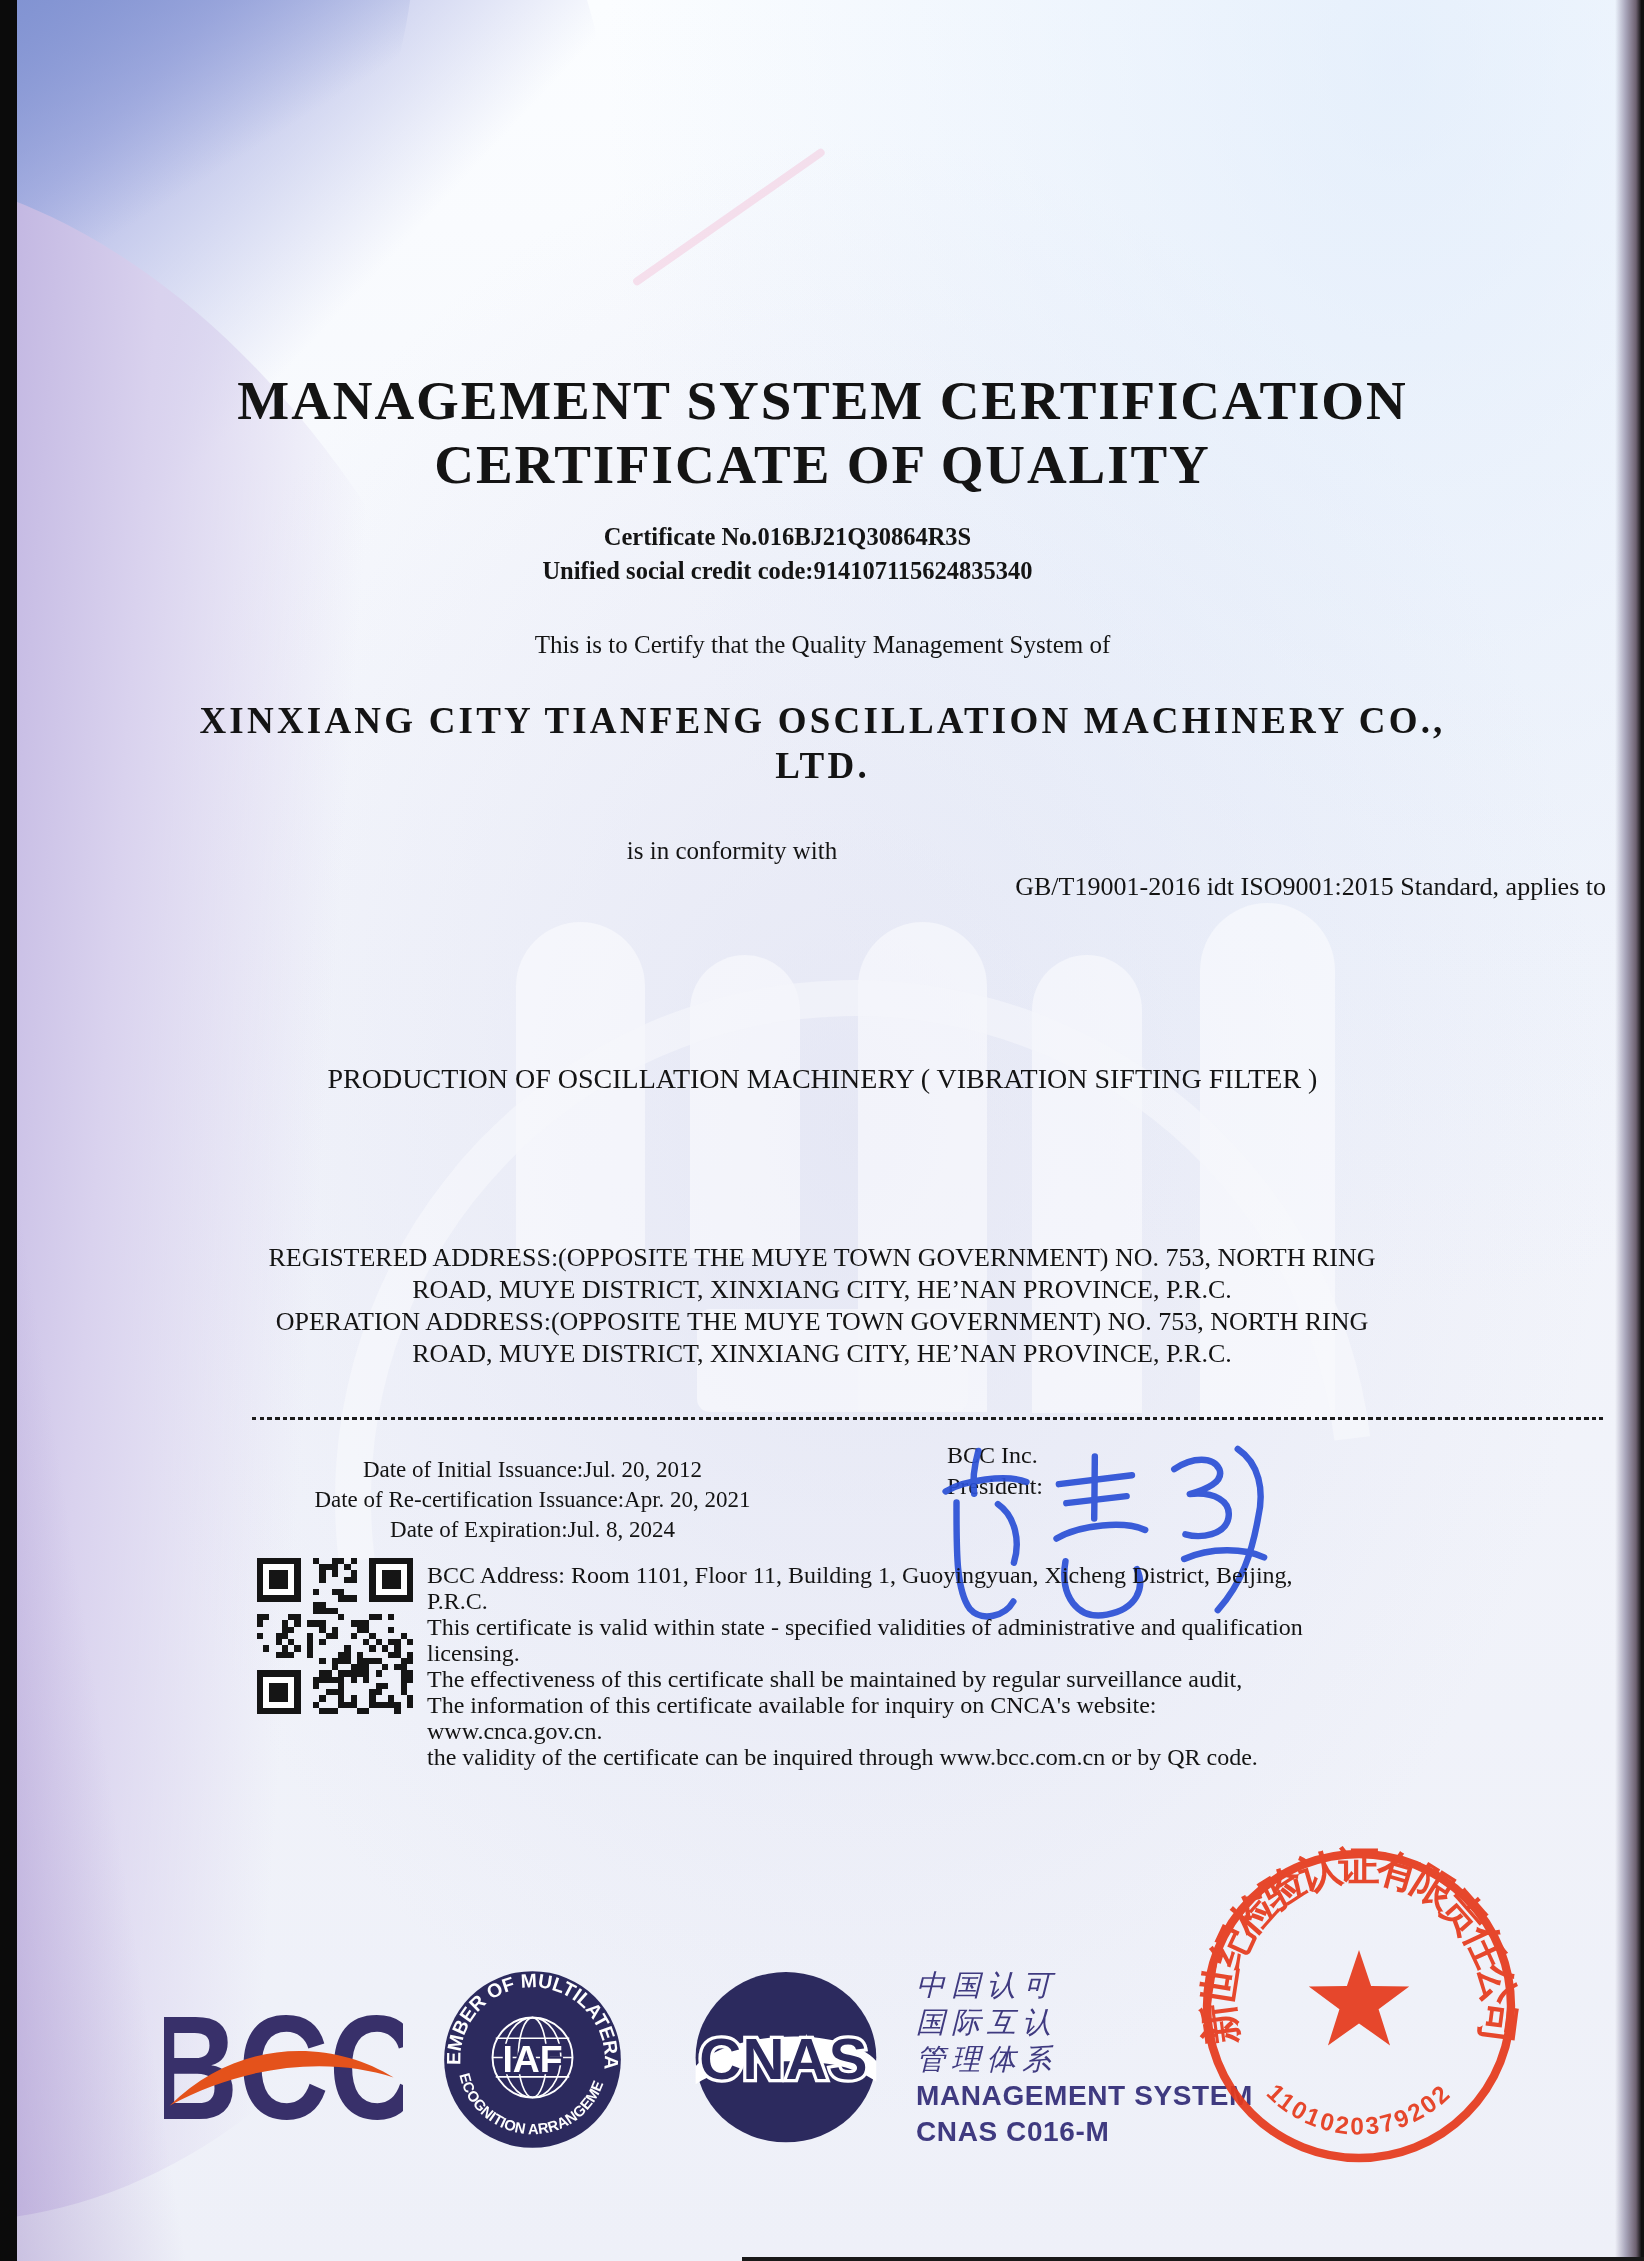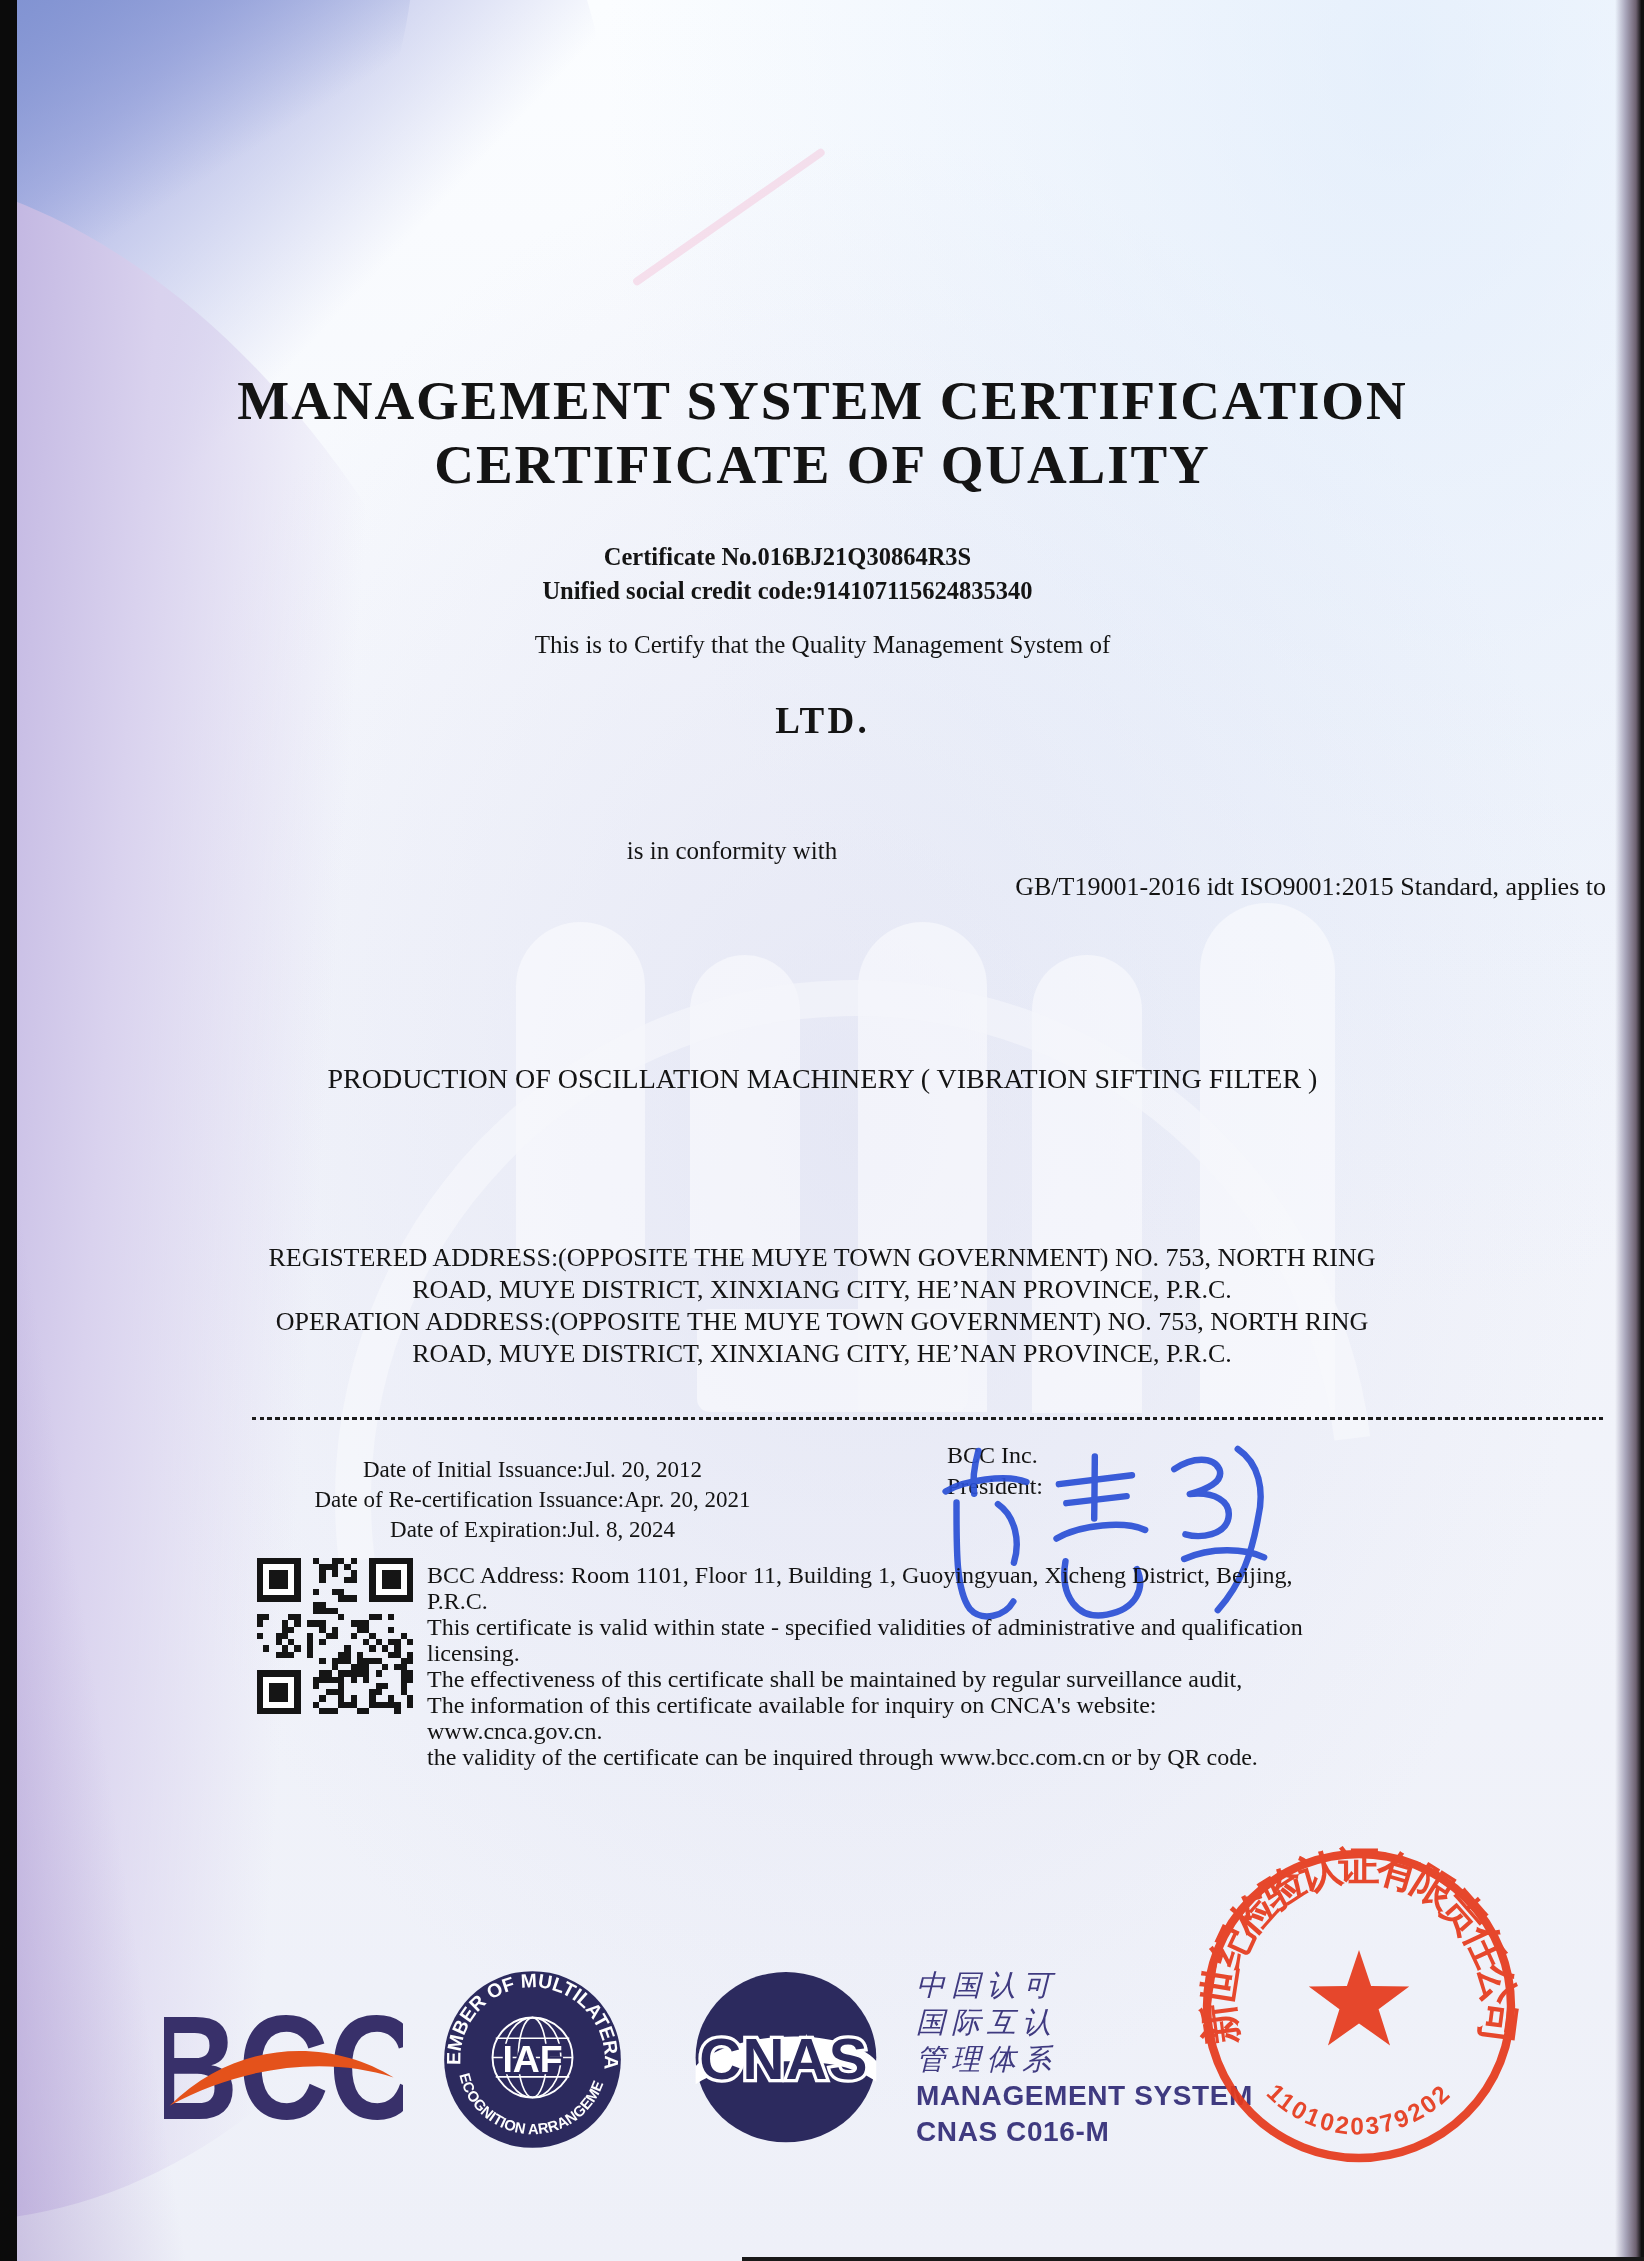--- a/index.html
+++ b/index.html
@@ -29,21 +29,21 @@
       background:rgba(244,190,215,.45);border-radius:5.2px;z-index:1;}
   
   .wm{z-index:1;opacity:.55;}
   .wm-bar{position:absolute;background:rgba(255,255,255,.85);border-radius:71px 71px 0 0;}
   .wm-arc{position:absolute;border:36px solid rgba(255,255,255,.65);border-radius:50%;
           border-bottom-color:transparent;border-right-color:transparent;transform:rotate(38deg);}
   
   .z{z-index:3;}
   .center{text-align:center;}
   .title{left:0;top:369px;width:1645px;font-size:55px;font-weight:bold;letter-spacing:1.9px;line-height:64px;}
-  .certno{left:0;top:540px;width:1575px;font-size:24.5px;font-weight:bold;line-height:34px;}
+  .certno{left:0;top:520px;width:1575px;font-size:24.5px;font-weight:bold;line-height:34px;}
   .certify{left:0;top:631px;width:1645px;font-size:25px;}
   .company{left:0;top:698px;width:1645px;font-size:37px;font-weight:bold;letter-spacing:3.2px;line-height:45px;}
   .conformity{left:0;top:837px;width:1464px;font-size:25px;}
   .standard{left:0;top:872px;width:1606px;font-size:26px;text-align:right;}
   .scope{left:0;top:1063px;width:1645px;font-size:28px;}
   .addresses{left:248px;top:1242px;width:1148px;font-size:26px;line-height:32px;}
   .dotted{left:252px;top:1417px;width:1351px;height:3.2px;z-index:3;
       background:repeating-linear-gradient(90deg,#1c1c1c 0 4.5px,transparent 4.5px 7.7px);}
   .dates{left:226px;top:1440px;width:613px;font-size:23px;line-height:30px;text-align:center;margin-top:15px;}
   .issuer{left:947px;top:1440px;font-size:24px;line-height:31px;}
@@ -87,20 +87,21 @@
   </div>
 
   <div class="abs z center certno">
     <div>Certificate No.016BJ21Q30864R3S</div>
     <div>Unified social credit code:914107115624835340</div>
   </div>
 
   <div class="abs z center certify">This is to Certify that the Quality Management System of</div>
 
   <div class="abs z center company">
+    <div>XINXIANG CITY TIANFENG OSCILLATION MACHINERY CO.,</div>
     <div>LTD.</div>
   </div>
 
   <div class="abs z center conformity">is in conformity with</div>
   <div class="abs z center standard">GB/T19001-2016 idt ISO9001:2015 Standard, applies to</div>
   <div class="abs z center scope">PRODUCTION OF OSCILLATION MACHINERY ( VIBRATION SIFTING FILTER )</div>
 
   <div class="abs z center addresses">
     <div>REGISTERED ADDRESS:(OPPOSITE THE MUYE TOWN GOVERNMENT) NO. 753, NORTH RING</div>
     <div>ROAD, MUYE DISTRICT, XINXIANG CITY, HE’NAN PROVINCE, P.R.C.</div>

